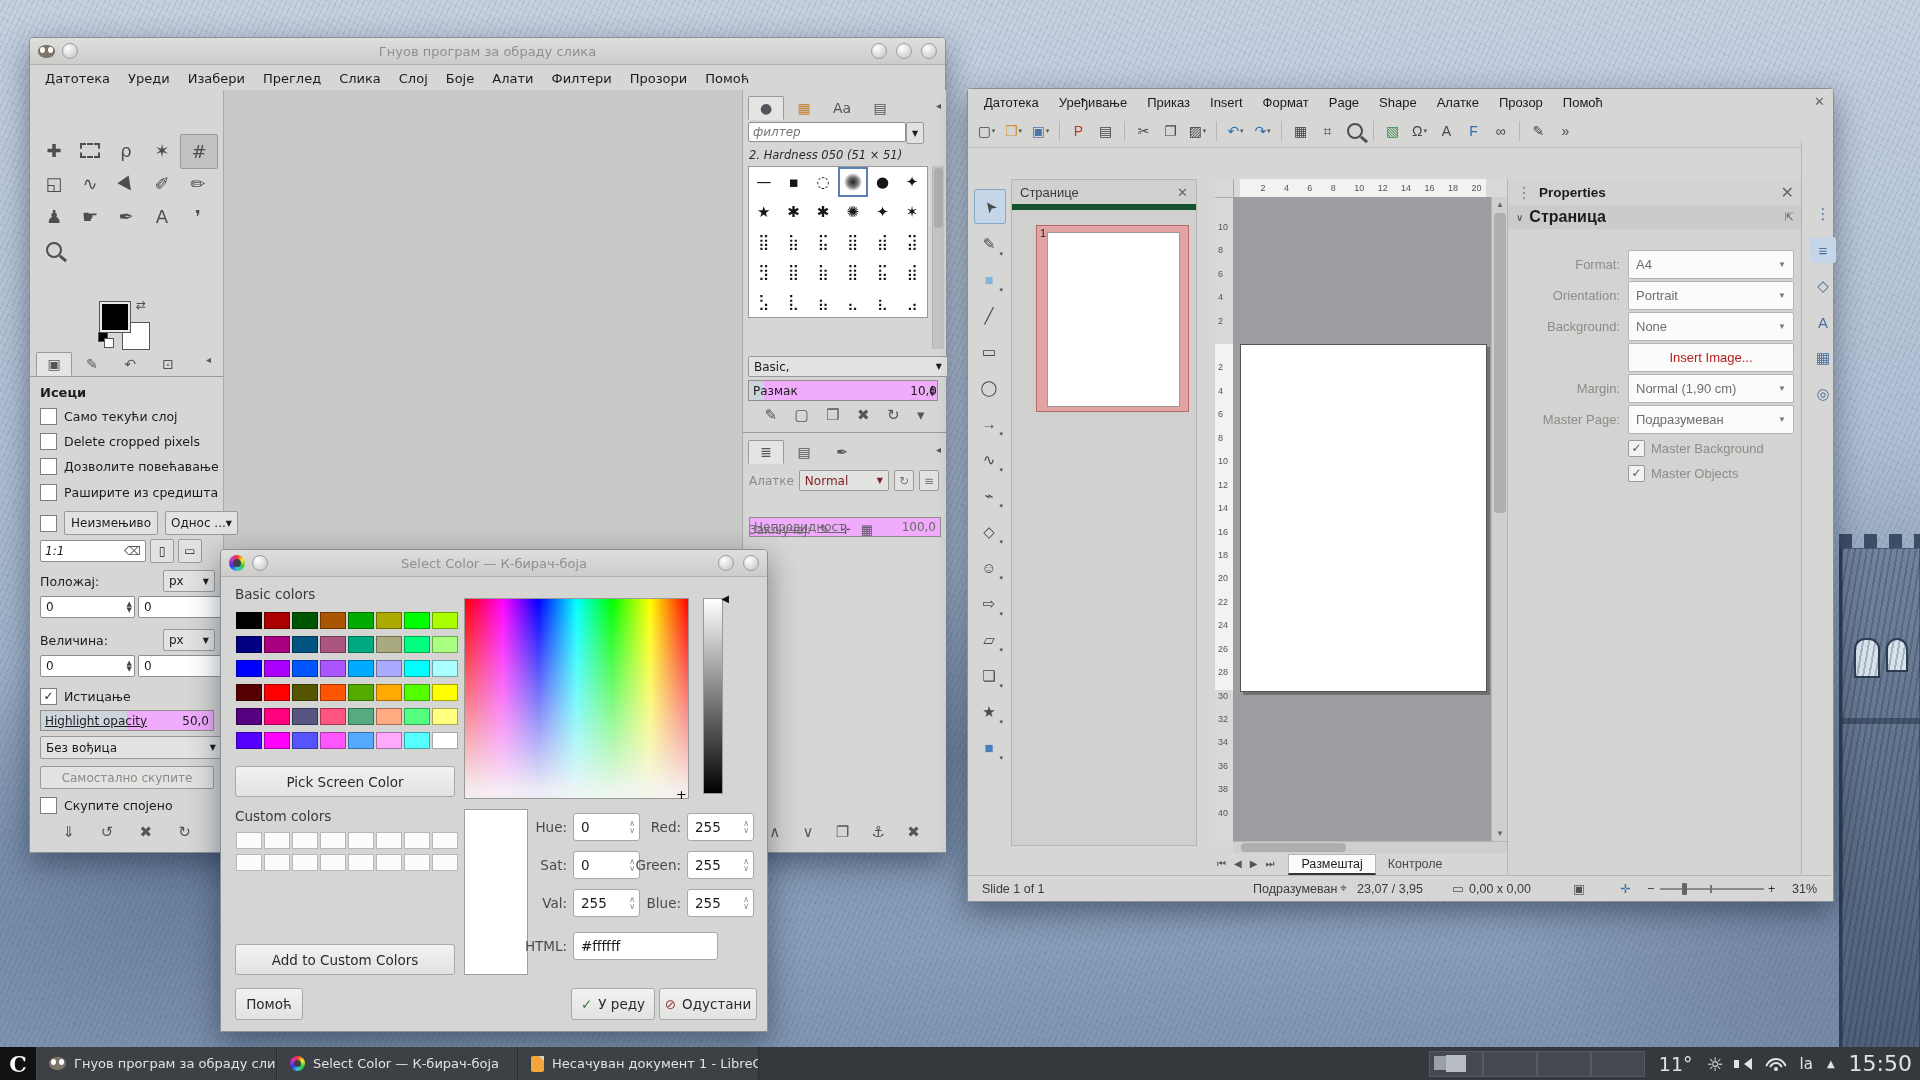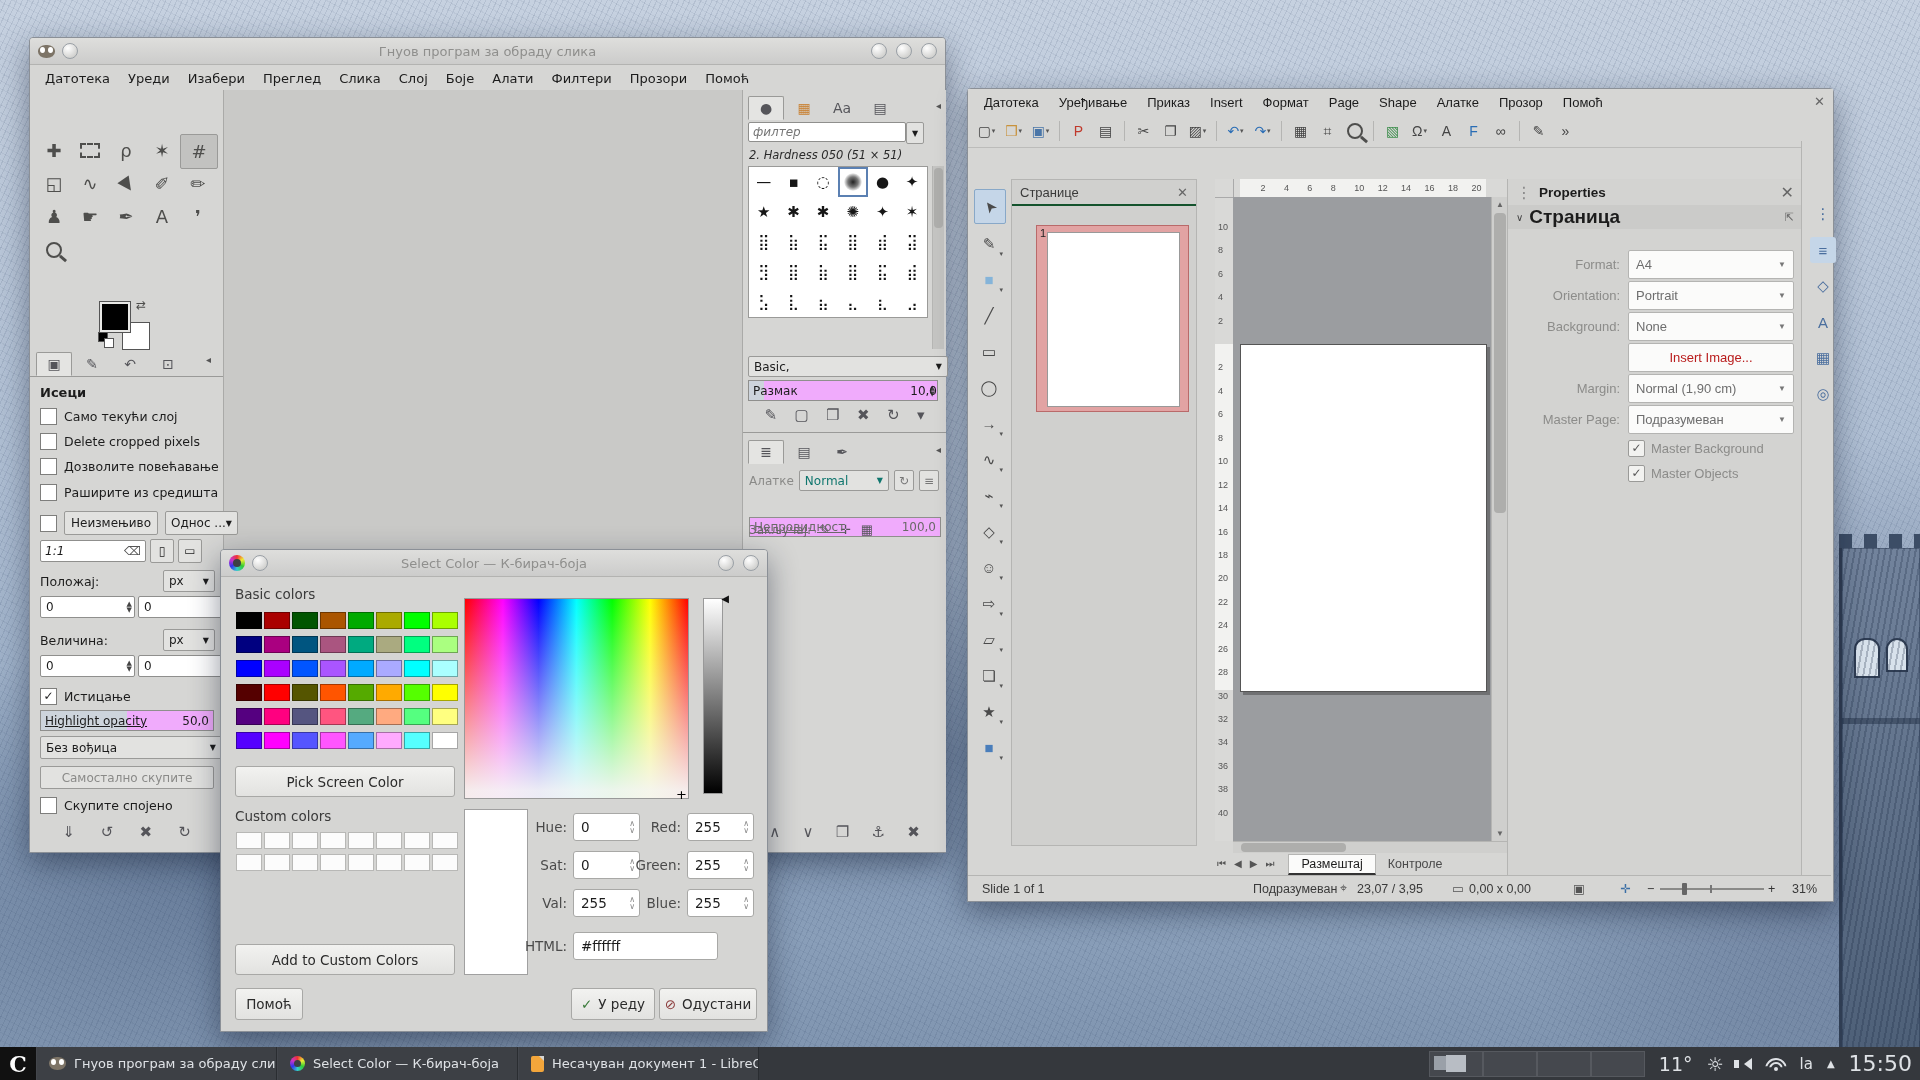--- a/index.html
+++ b/index.html
@@ -380,21 +380,21 @@
 
     <div class="abs" id="layer-tabs" style="left:5px;top:350px;display:flex;gap:2px">
         <span class="dtab on">≣</span>
         <span class="dtab">▤</span>
         <span class="dtab">✒</span>
       </div>
     <span class="abs" style="right:5px;top:354px;font-size:10px;color:#555">◂</span>
 
     <div class="abs" style="left:6px;top:380px;display:flex;align-items:center;gap:5px;width:190px">
       <span style="font-size:12px;color:#8a8a88">Алатке</span>
-      <span class="gdrop" style="flex:1;height:19px;color:#0f766e">
+      <span class="gdrop" style="flex:1;height:19px;color:#7f1d1d">
         <span>Normal</span>
           <span style="font-size:8px">▼</span>
       </span>
       <span class="gbtn" style="width:18px;height:19px;color:#777">↻</span>
       <span class="gbtn" style="width:18px;height:19px;color:#777">≡</span>
     </div>
 
     <div class="slider abs" style="left:6px;top:406px;width:190px;height:18px;color:#6a6a68">
       <span style="padding-left:4px;text-decoration:underline">Непровидност</span>
       <span style="margin-left:auto;padding-right:4px">100,0</span>
@@ -731,21 +731,21 @@
         <span>★</span>
         <span class="dd">▾</span>
       </span>
       <span class="drawic">
         <span style="color: rgb(74, 126, 187);">■</span>
         <span class="dd">▾</span>
       </span>
     </div>
 
   <div class="abs" style="left:43px;top:90px;width:184px;height:665px;background:#d0d0ce;border:1px solid #b5b5b3">
-    <div style="height:24px;display:flex;align-items:center;padding:0 8px;font-size:13px;color:#3a3a3a;border-bottom:2px solid #14532d">
+    <div style="height:24px;display:flex;align-items:center;padding:0 8px;font-size:13px;color:#3a3a3a;border-bottom:6px solid #14532d">
       <span>Странице</span>
       <span style="margin-left:auto;color:#666">✕</span>
     </div>
     <div class="abs" style="left:24px;top:45px;width:153px;height:187px;background:#e2a3a3;border:1px solid #b96a6a;padding:6px 10px;box-sizing:border-box">
       <span class="abs" style="left:3px;top:1px;font-size:11px;color:#222">1</span>
       <div style="width:100%;height:100%;background:#fff;border:1px solid #999"></div>
     </div>
   </div>
 
   <div class="ruler" style="left:247px;top:90px;width:292px;height:18px;border-bottom:1px solid #aaa" id="h-ruler">
@@ -834,21 +834,21 @@
   </div>
 
   <div class="abs" style="left:539px;top:90px;width:294px;height:696px;background:#d3d3d1;border-left:1px solid #b5b5b3">
     <div style="display:flex;align-items:center;height:26px;padding:0 8px;gap:6px">
       <span style="color:#888;letter-spacing:1px">⋮</span>
       <b style="font-size:13.5px">Properties</b>
       <span style="margin-left:auto;color:#666">✕</span>
     </div>
     <div style="display:flex;align-items:center;height:24px;padding:0 8px;gap:6px;background:#cbcbc9">
       <span style="font-size:10px;color:#444">∨</span>
-      <b style="font-size:19px">Страница</b>
+      <b style="font-size:16px">Страница</b>
       <span style="margin-left:auto;color:#666;font-size:11px">⇱</span>
     </div>
 
     <div class="prow">
       <label style="left:0;top:78px;width:112px">Format:</label>
       <span class="lodrop abs" style="left:120px;top:71px;width:150px">
         <span>A4</span>
           <span style="font-size:8px;color:#777">▼</span>
       </span>
       <label style="left:0;top:109px;width:112px">Orientation:</label>

